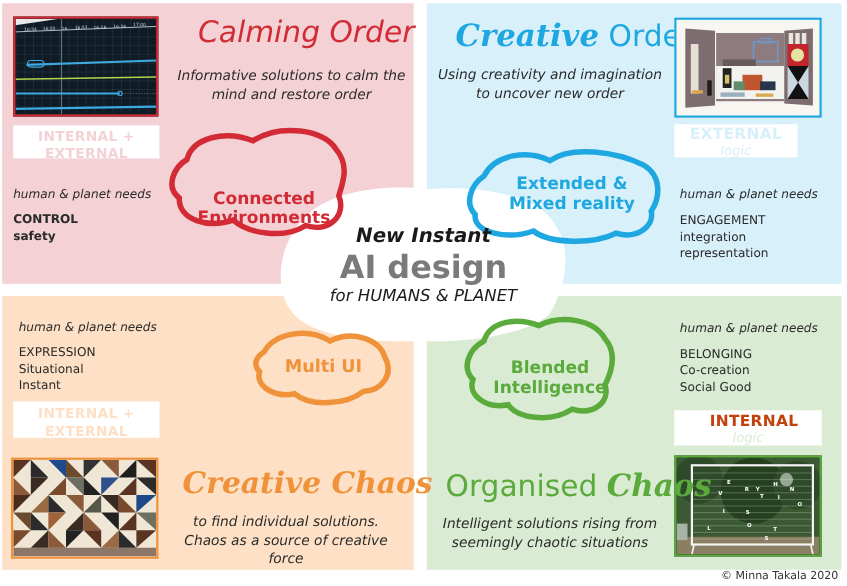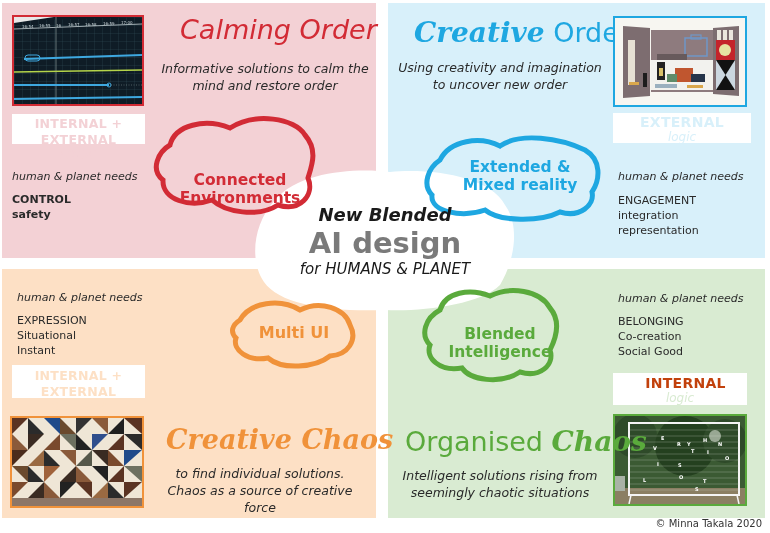--- a/index.html
+++ b/index.html
@@ -113,21 +113,21 @@
     <rect x="108" y="12" width="4" height="10" fill="#ebe6dd"></rect>
     <rect x="114" y="12" width="4" height="10" fill="#ebe6dd"></rect>
     <rect x="101" y="22" width="19" height="20" fill="#c4242b"></rect>
     <circle cx="110" cy="32" r="6" fill="#e5e3a2"></circle>
     <rect x="101" y="42" width="19" height="30" fill="#cbd7e0"></rect>
     <polygon points="101,42 120,42 110.5,57" fill="#111"></polygon>
     <polygon points="101,72 120,72 110.5,57" fill="#111"></polygon>
   </svg>
 </div>
 
-<div class="abs logic-box" style="left:613px; top:113px; width:138px; height:30px;">
+<div class="abs logic-box" style="left:613px; top:113px; width:112px; height:30px;">
   <div class="logic-main" style="color:#d8f0fa; padding-top:1px;">EXTERNAL</div>
   <div class="logic-sub" style="color:#d8f0fa;">logic</div>
 </div>
 
 <div class="abs needs-label" style="left:618px; top:170px;">human &amp; planet needs</div>
 <div class="abs needs-list" style="left:618px; top:193px;">
   <div>ENGAGEMENT</div>
   <div>integration</div>
   <div>representation</div>
 </div>
@@ -296,16 +296,16 @@
 
 <svg class="abs" style="left:0; top:0;" width="770" height="533">
   <path d="M440,310 C445,292 470,288 490,296 C510,286 540,290 550,308 C562,322 555,340 550,350 C555,365 540,378 520,372 C500,385 470,380 462,368 C440,372 425,358 430,345 C420,335 425,318 440,310 Z" fill="none" stroke="#5aaa3c" stroke-width="5"></path>
 </svg>
 <div class="cloud-label" style="left:440px; top:325px; width:120px; color:#5aaa3c; font-size:15.5px;">
   <div>Blended</div>
   <div>Intelligence</div>
 </div>
 
 <div class="center-text" style="left:270px; top:204px; width:230px;">
-  <div style="font-size:18px; font-weight:bold; font-style:italic; color:#1a1a1a; line-height:22px;">New Blended</div>
+  <div style="font-size:18px; font-weight:bold; font-style:italic; color:#1a1a1a; line-height:22px;">New Instant</div>
   <div style="font-size:29px; font-weight:bold; color:#7a7a7a; line-height:34px;">AI design</div>
   <div style="font-size:15px; font-style:italic; color:#1a1a1a; line-height:18px;">for HUMANS &amp; PLANET</div>
 </div>
 
 </body></html>

